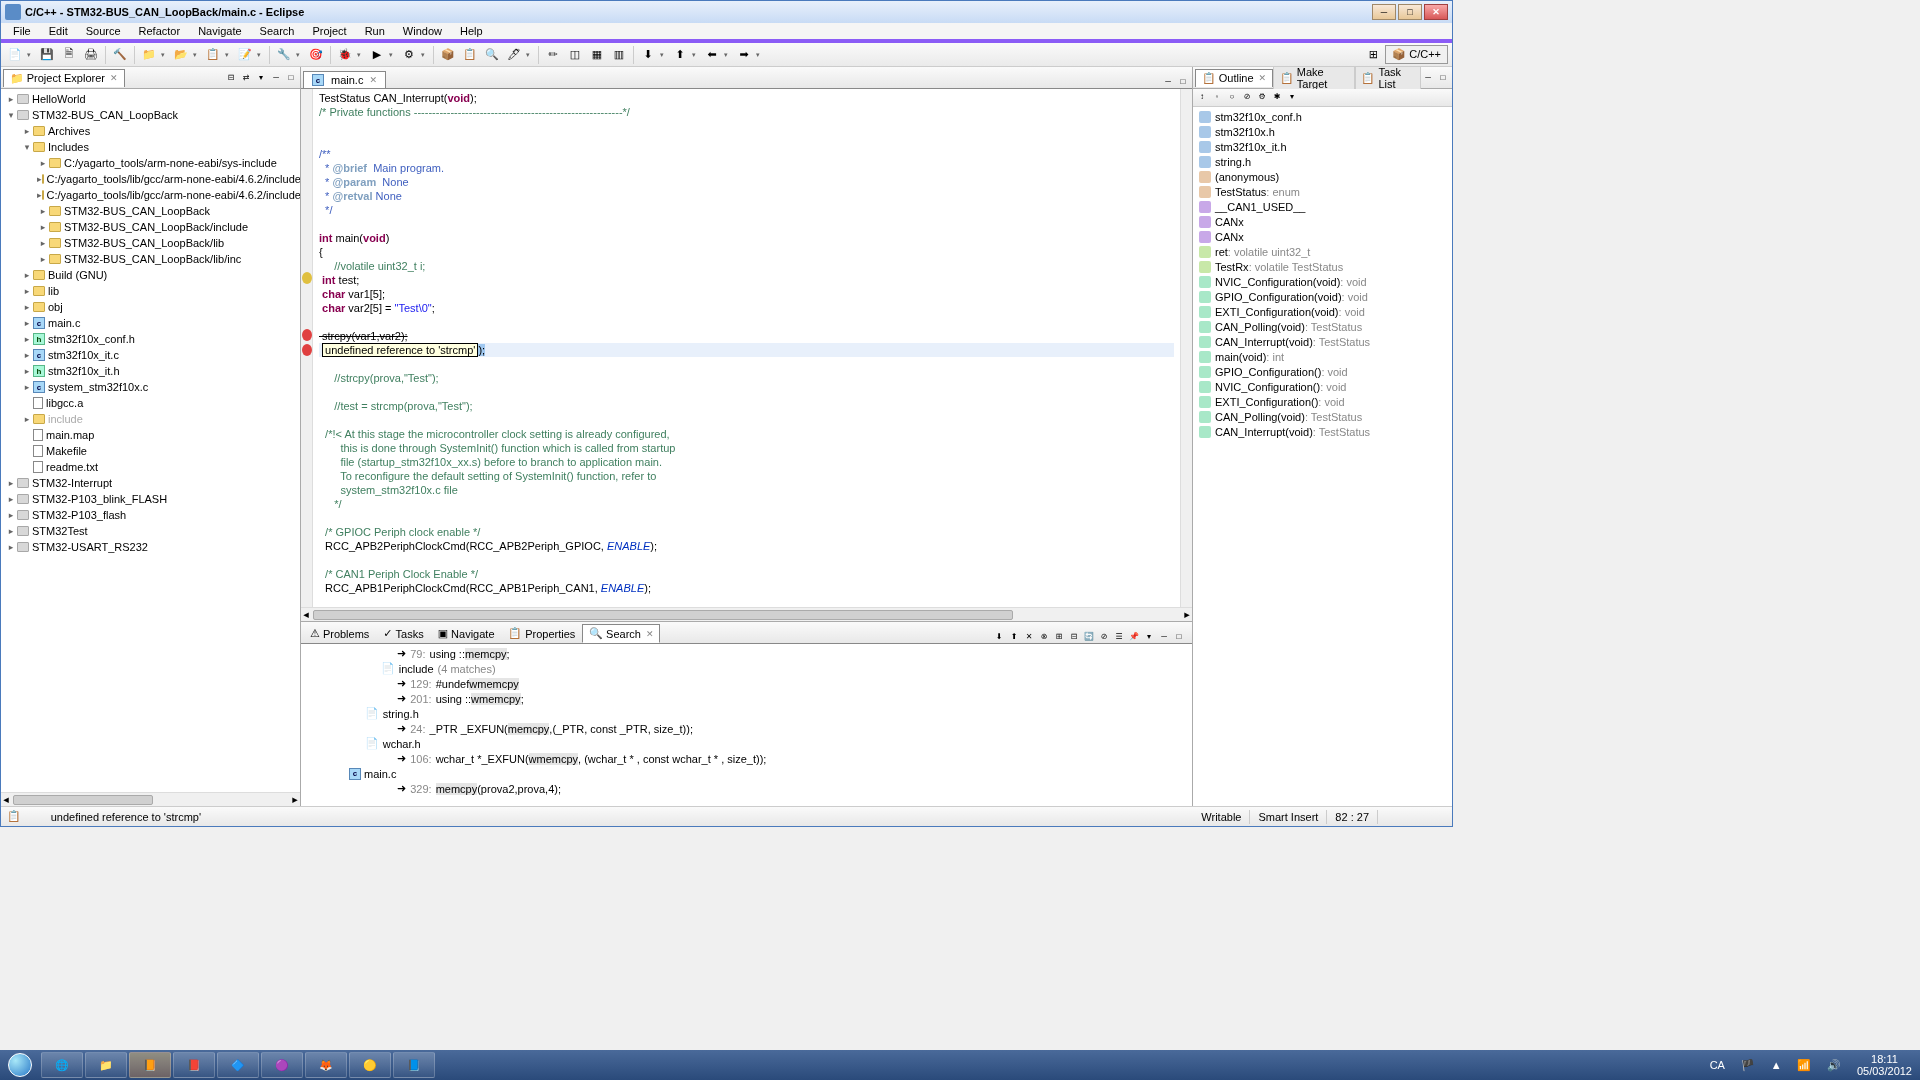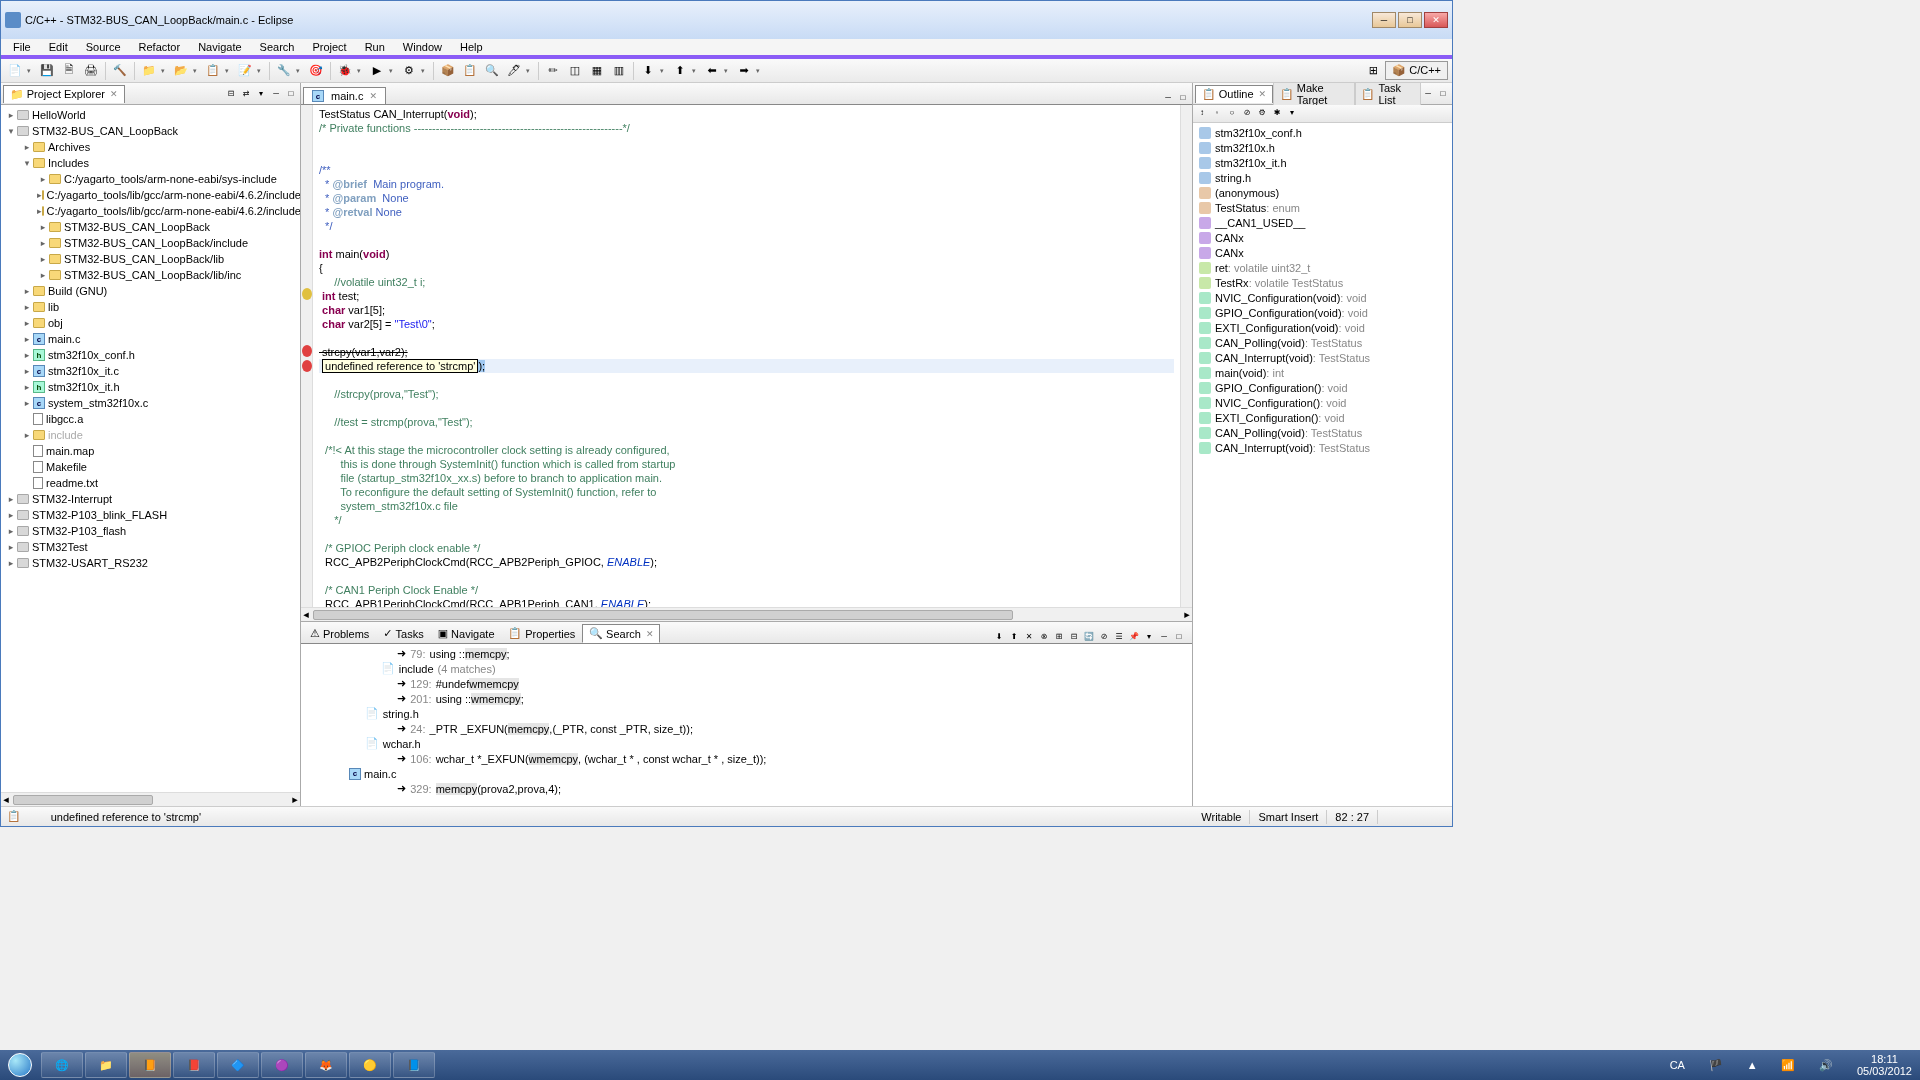--- a/index.html
+++ b/index.html
@@ -1,18 +1,18 @@
 <!DOCTYPE html>
 <html><head>
 <meta charset="utf-8">
 <style>
 * { margin: 0; padding: 0; box-sizing: border-box; font-family: Tahoma, Arial, sans-serif; font-size: 11px; }
 body { background: #f0f0f0; overflow: hidden; width: 1920px; height: 1080px; transform-origin: top left; }
 .window { width: 1453px; height: 827px; background: #fff; display: flex; flex-direction: column; border: 1px solid #4a7abc; }
-.titlebar { height: 38px; background: linear-gradient(#e8f0fb, #c8dbf5); display: flex; align-items: center; padding: 0 4px; }
+.titlebar { height: 22px; background: linear-gradient(#e8f0fb, #c8dbf5); display: flex; align-items: center; padding: 0 4px; font-weight: bold; }
 .titlebar-icon { width: 16px; height: 16px; background: #5a8cc7; border-radius: 2px; margin-right: 4px; }
 .titlebar-text { flex: 1; color: #000; }
 .window-controls { display: flex; gap: 2px; }
 .window-btn { width: 24px; height: 16px; background: linear-gradient(#f8e8d8, #e8c898); border: 1px solid #a08868; display: flex; align-items: center; justify-content: center; font-size: 9px; }
 .window-btn.close { background: linear-gradient(#f8a8a8, #d85858); border-color: #a04040; color: #fff; }
 .menubar { height: 20px; background: #f5f5f5; display: flex; align-items: center; padding: 0 4px; gap: 2px; border-bottom: 4px solid #8b5cf6; }
 .menu-item { padding: 2px 8px; cursor: pointer; }
 .toolbar { height: 24px; background: linear-gradient(#fafafa, #eaeaea); display: flex; align-items: center; padding: 0 4px; gap: 2px; border-bottom: 1px solid #ccc; }
 .tool-btn { width: 20px; height: 20px; display: flex; align-items: center; justify-content: center; border: 1px solid transparent; border-radius: 2px; }
 .tool-sep { width: 1px; height: 18px; background: #ccc; margin: 0 2px; }
@@ -75,21 +75,21 @@
 .search-results { flex: 1; background: #fff; overflow-y: auto; padding: 2px 0; font-size: 10px; }
 .sr-item { display: flex; align-items: center; height: 15px; }
 .sr-linenum { color: #888; margin-right: 4px; }
 .sr-hl { background: #e5e5e5; }
 .statusbar { height: 20px; background: linear-gradient(#fafafa,#e8e8e8); display: flex; align-items: center; padding: 0 6px; border-top: 1px solid #ccc; font-size: 10px; }
 .status-sep { width: 1px; height: 14px; background: #ccc; margin: 0 8px; }
 .taskbar { position: fixed; bottom: 0; left: 0; right: 0; height: 30px; background: linear-gradient(#4a6a9a, #2a4a7a); display: flex; align-items: center; }
 .start-orb { width: 40px; height: 30px; display: flex; align-items: center; justify-content: center; }
 .orb { width: 24px; height: 24px; border-radius: 50%; background: radial-gradient(circle at 30% 30%, #a8e8f8, #2878c8); border: 1px solid #fff; }
 .task-btn { width: 42px; height: 26px; margin: 0 1px; background: linear-gradient(rgba(255,255,255,0.2),rgba(255,255,255,0.05)); border: 1px solid rgba(255,255,255,0.2); border-radius: 2px; display: flex; align-items: center; justify-content: center; }
-.tray { margin-left: auto; display: flex; align-items: center; gap: 24px; padding: 0 8px; color: #fff; font-size: 10px; }
+.tray { margin-left: auto; display: flex; align-items: center; gap: 16px; padding: 0 8px; color: #fff; font-size: 10px; }
 .tray-clock { text-align: center; line-height: 12px; }
 .hscroll { height: 14px; background: #f0f0f0; border-top: 1px solid #ddd; display:flex; align-items:center; }
 .hscroll-thumb { height: 10px; background: #d0d0d0; border: 1px solid #aaa; border-radius: 2px; }
 </style>
 </head>
 <body>
 
 <div class="window">
   <div class="titlebar">
     <div class="titlebar-icon"></div>

